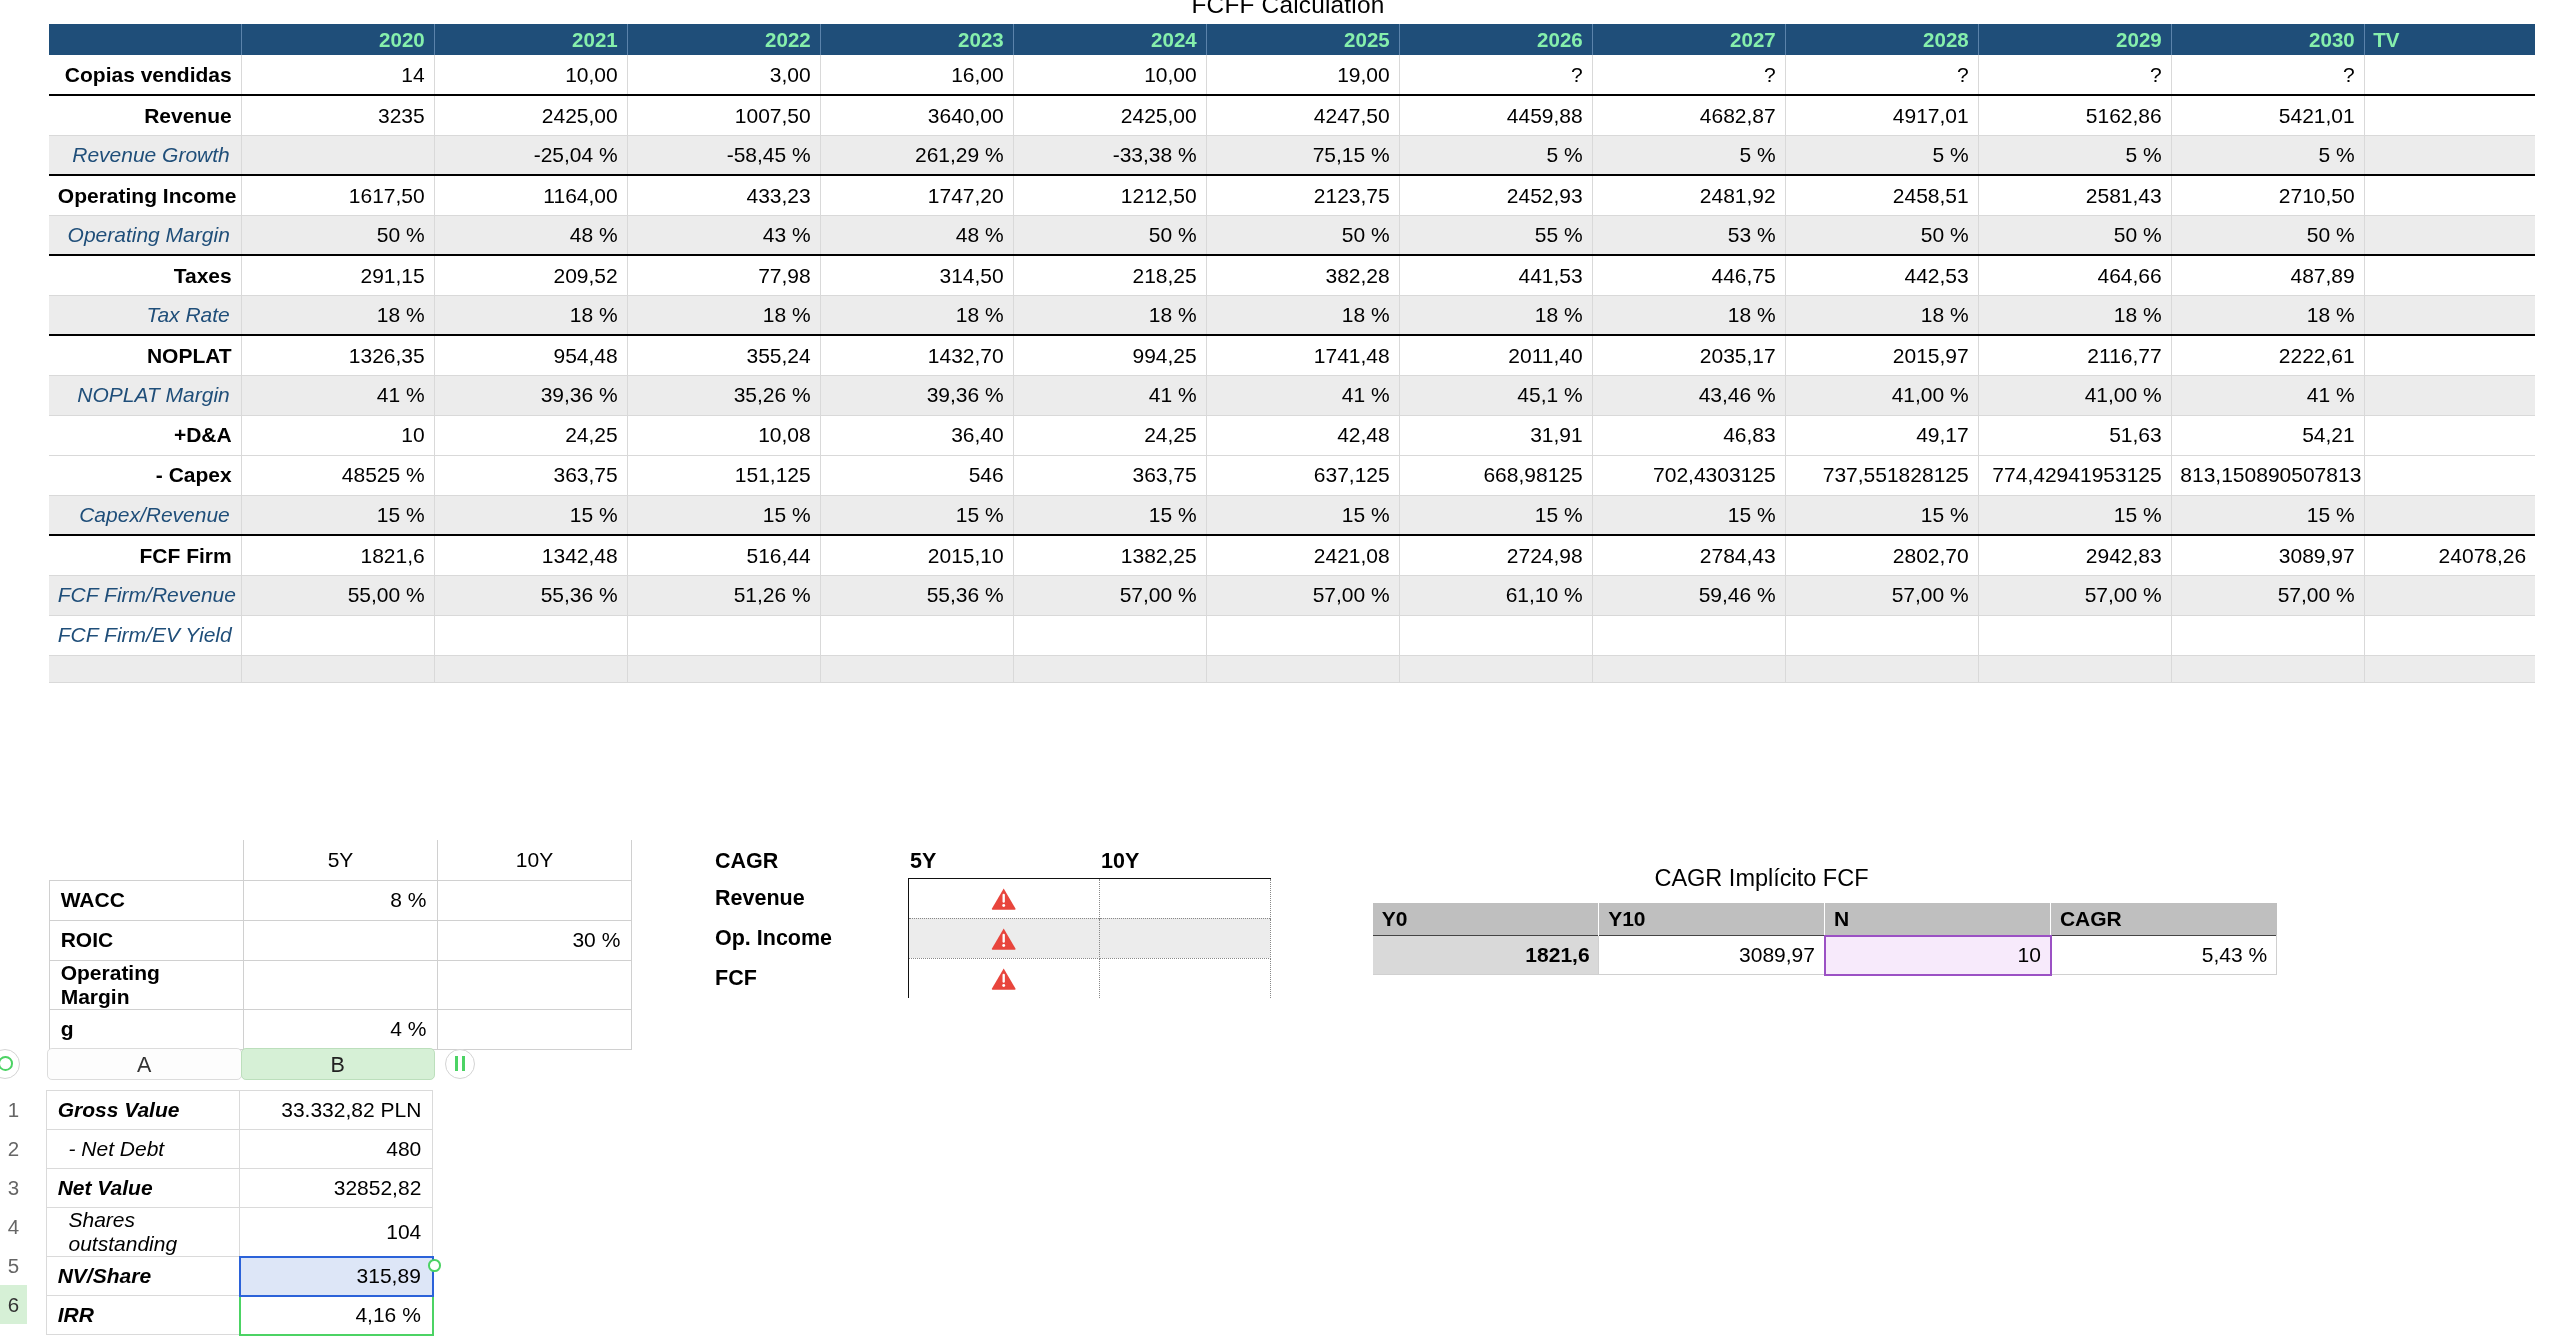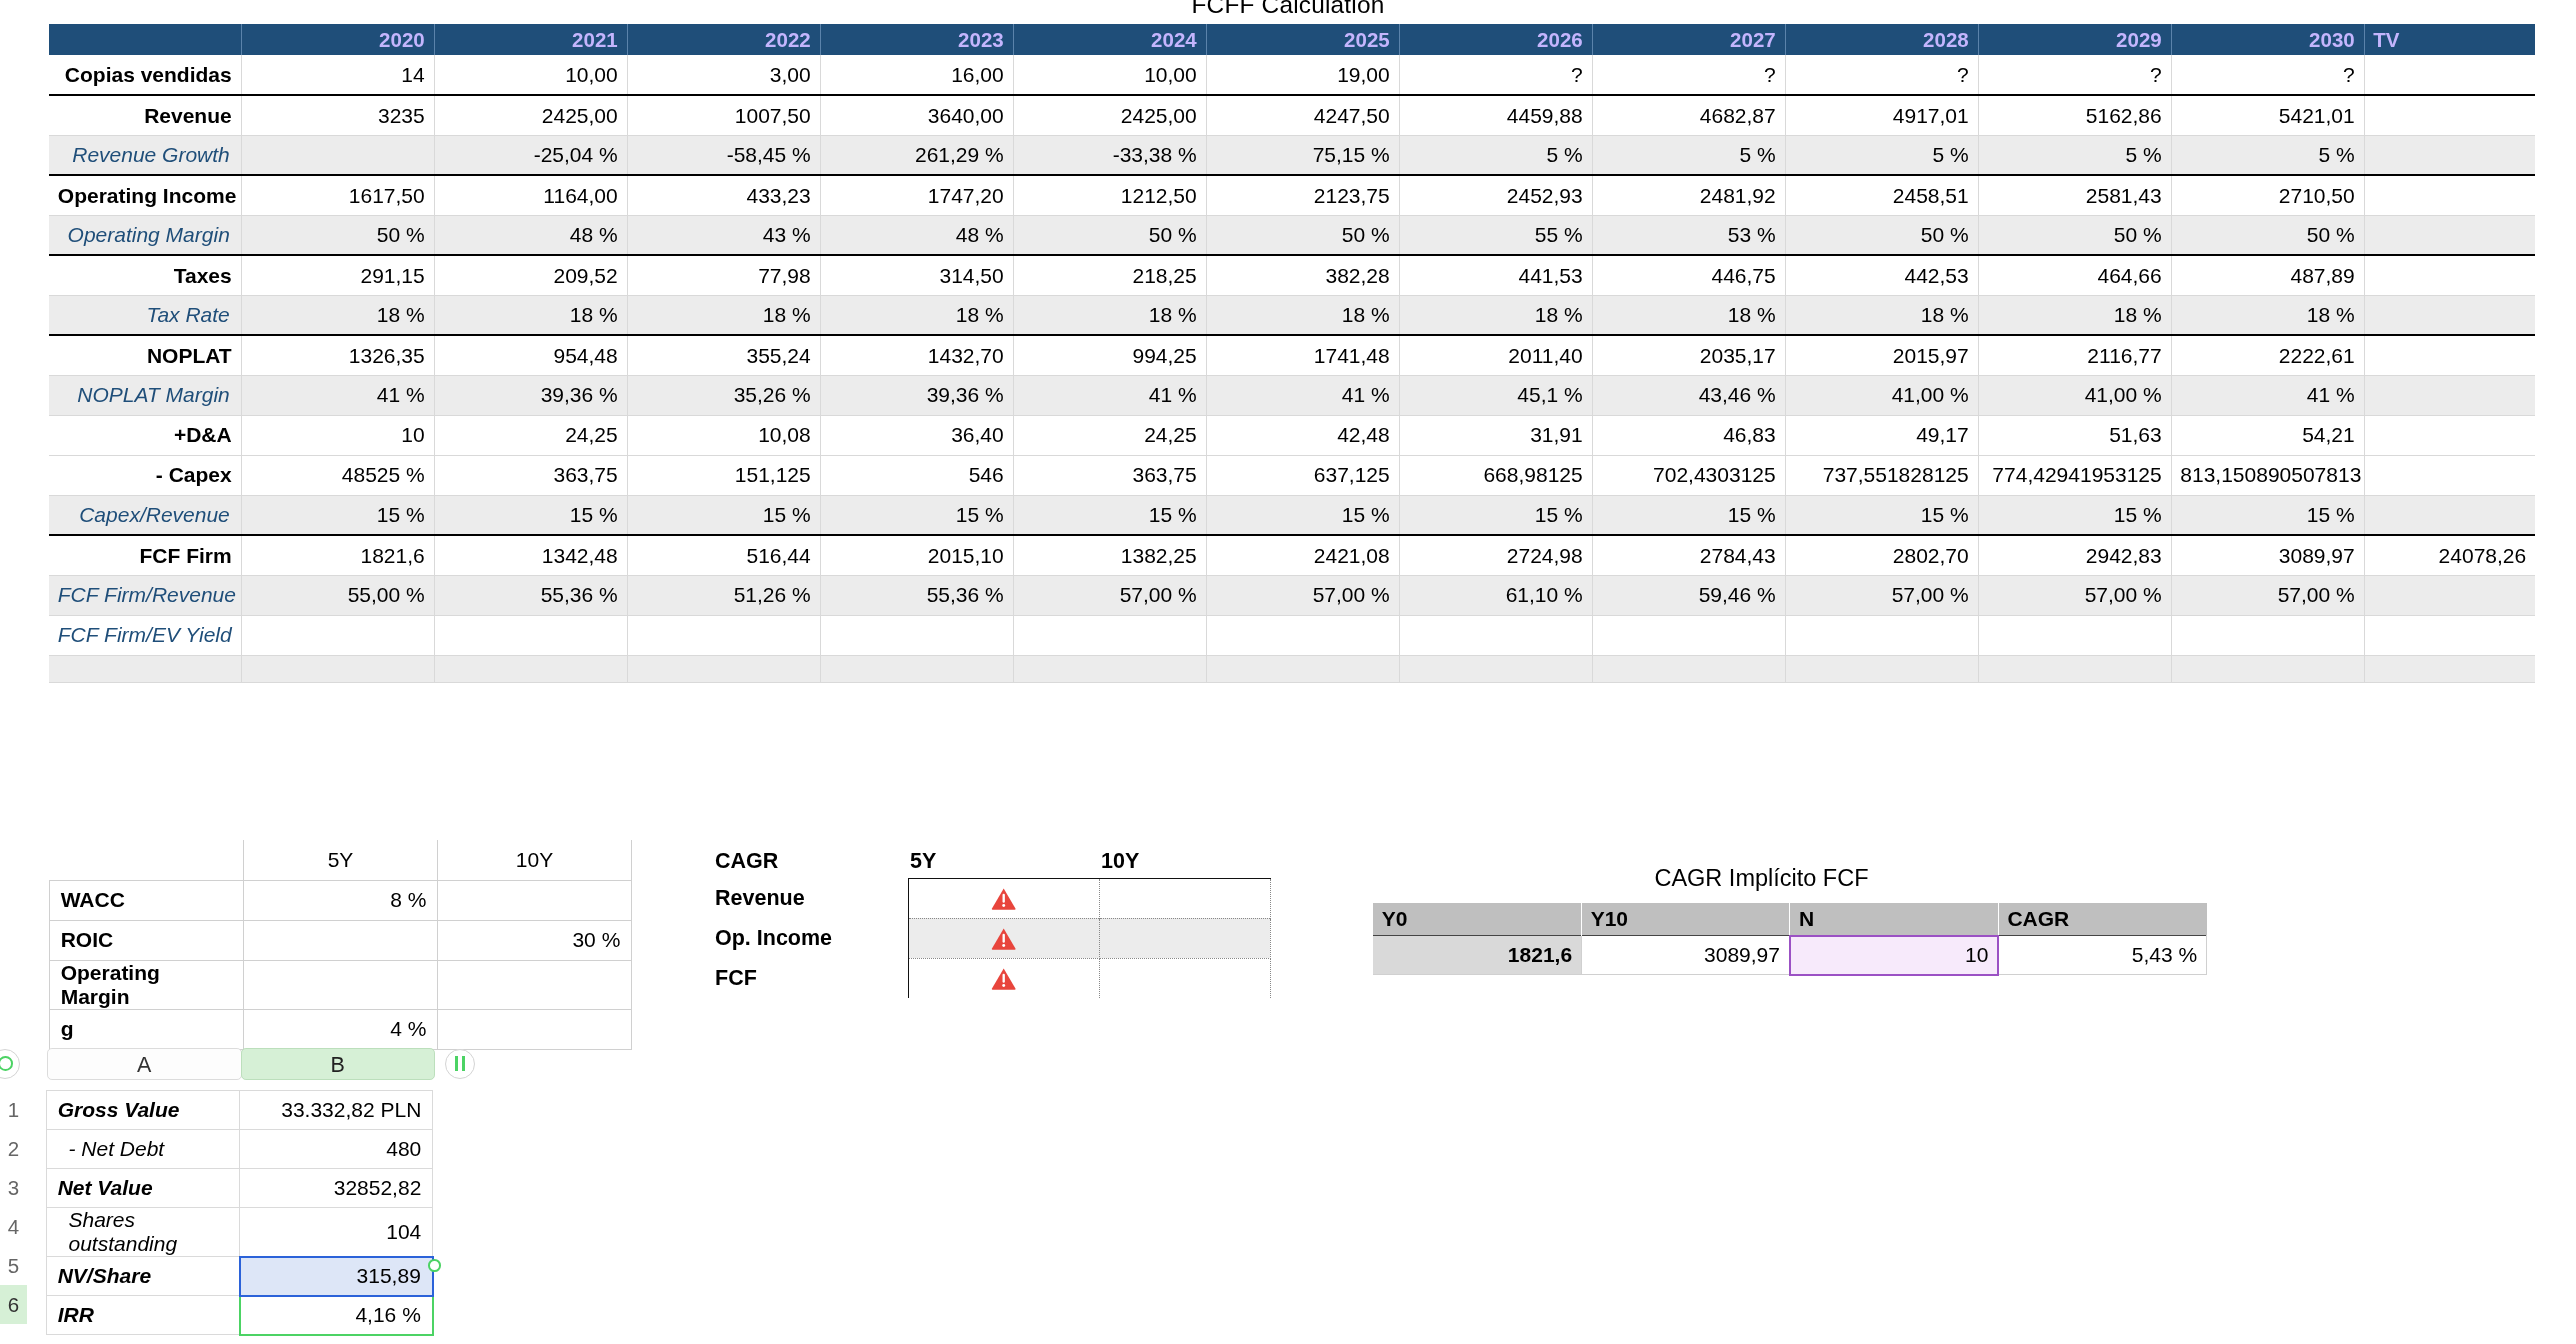--- a/index.html
+++ b/index.html
@@ -32,21 +32,21 @@
     table-layout: fixed;
     width: 2476px;
     font-size: 21px;
   }
   table.fcff col.lbl  { width: 192px; }
   table.fcff col.yr   { width: 193px; }
   table.fcff col.tv   { width: 171px; }
 
   table.fcff thead th {
     background: #1f4e79;
-    color: #c4b5fd;
+    color: #86efac;
     font-weight: bold;
     font-size: 20.5px;
     height: 31px;
     padding: 0 8.8px;
     text-align: right;
     border-right: 1px solid #5b83ab;
     white-space: nowrap;
   }
   table.fcff thead th.lblh { border-right: 1px solid #5b83ab; }
   table.fcff thead th.tvh  { text-align: left; border-right: none; }
@@ -132,21 +132,21 @@
   table.cagr tr.sh td.wc { border-top: 1px dotted #888; border-bottom: 1px dotted #888; }
   table.cagr tr.sh td.ec { border-top: 1px dotted #888; border-bottom: 1px dotted #888; }
   .warn-ico { display: inline-block; vertical-align: middle; }
 
   
   #impl-box { position: absolute; left: 1373px; top: 865px; width: 777px; }
   #impl-title {
     text-align: center; font-size: 23.5px; color: #000; margin-bottom: 10.7px;
   }
   table.impl {
-    border-collapse: collapse; table-layout: fixed; width: 834px; font-size: 21px;
+    border-collapse: collapse; table-layout: fixed; width: 904px; font-size: 21px;
   }
   table.impl col { width: 194px; }
   table.impl th {
     background: #bfbfbf; color: #000; font-weight: bold; text-align: left;
     height: 33px; padding: 0 8.8px; font-size: 21px;
     border-right: 1px solid #ffffff;
   }
   table.impl th:last-child { border-right: none; }
   table.impl td {
     height: 39px; padding: 0 8.8px; text-align: right; font-size: 21px;

